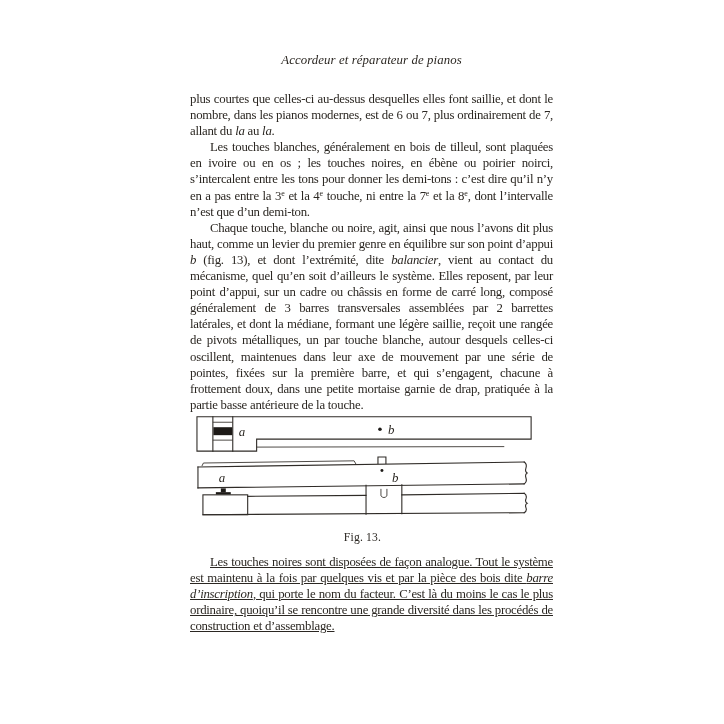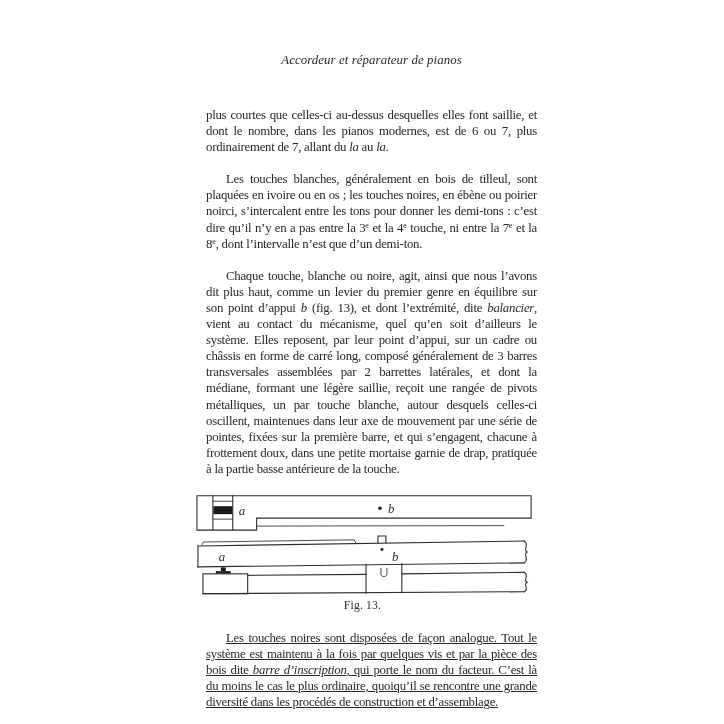--- a/index.html
+++ b/index.html
@@ -20,31 +20,31 @@
     color:#2b2722;
   }
   .content{
     position:absolute;left:190px;top:91px;width:363px;
     font-size:12.8px;
     line-height:16.1px;
     letter-spacing:-0.25px;
     text-align:justify;
     color:#2b2722;
   }
-  .content p{margin:16px;padding:0;}
+  .content p{margin:0;padding:0;}
   .content p.indent{text-indent:20px;}
   .content i{font-style:italic;}
   .content sup{font-size:0.62em;line-height:0;vertical-align:0.5em;letter-spacing:0;}
   .figure-wrap{
     margin-top:1px;
     width:363px;
   }
   .figure-wrap svg{display:block;}
   .fig-caption{
-    margin-top:2px;
+    margin-top:13px;
     width:345px;
     text-align:center;
     font-size:11.6px;
     letter-spacing:0.2px;
     color:#2b2722;
   }
   .after-figure{margin-top:8px;text-decoration:underline;}
   .page-number{
     position:absolute;left:190px;top:663px;width:363px;
     text-align:center;

